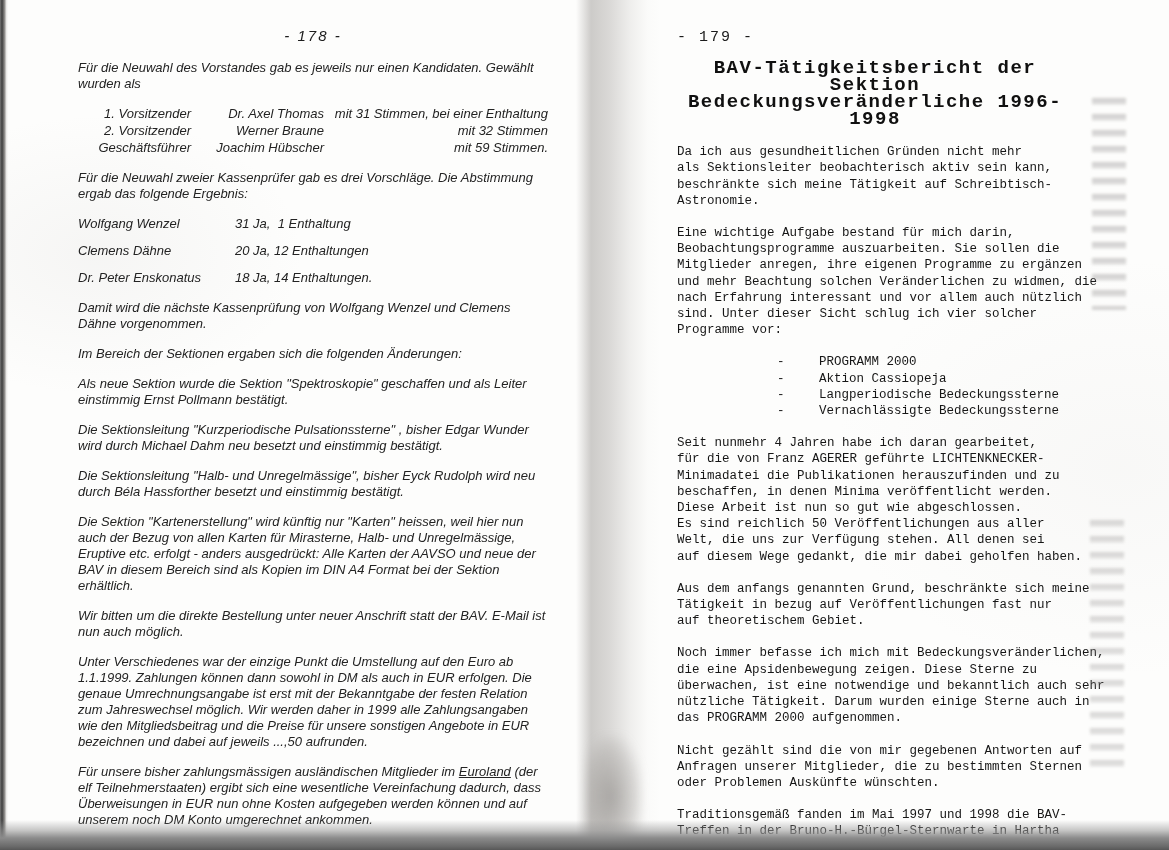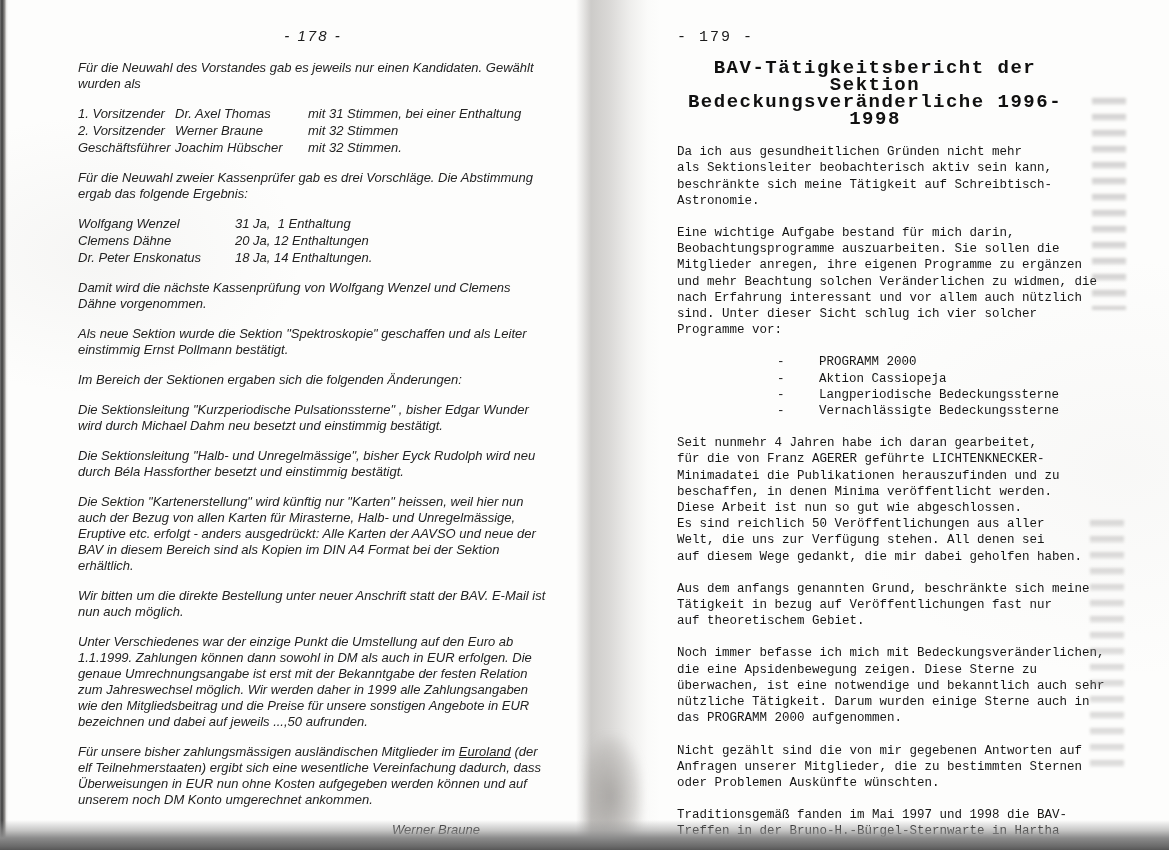--- a/index.html
+++ b/index.html
@@ -61,22 +61,22 @@
   .page-left{
     position:absolute;left:78px;top:28px;width:470px;
     font-family:"Liberation Sans",sans-serif;
     font-size:13px;line-height:16px;color:#232323;font-style:italic;
   }
   .page-left .pageno{
     text-align:center;font-size:15px;letter-spacing:2px;
     margin-bottom:16px;color:#1d1d1d;
   }
   .page-left p{margin:0 0 14px 0;}
-  .board-table{display:grid;grid-template-columns:97px 133px 1fr;row-gap:1px;margin:0 0 14px 0;}
-  .auditor-table{display:grid;grid-template-columns:157px 1fr;row-gap:1px;margin:0 0 14px 0;}
+  .board-table{display:grid;grid-template-columns:97px 133px 1fr;row-gap:1px;margin:0 0 14px 16px;text-align:right;}
+  .auditor-table{display:grid;grid-template-columns:157px 1fr;row-gap:11px;margin:0 0 14px 0;}
   .auditor-table .res{white-space:pre;}
   .euro-underline{text-decoration:underline;}
   .signature{padding-right:68px;text-align:right;margin-top:8px;color:#2a2a2a;}
 
   
   .page-right{
     position:absolute;left:677px;top:30px;width:436px;
     font-family:"Liberation Mono","DejaVu Sans Mono",monospace;
     font-size:12.5px;line-height:16.2px;color:#161616;
   }
@@ -106,37 +106,37 @@
 
     <div class="board-table">
       <span>1. Vorsitzender</span>
       <span>Dr. Axel Thomas</span>
       <span>mit 31 Stimmen, bei einer Enthaltung</span>
       <span>2. Vorsitzender</span>
       <span>Werner Braune</span>
       <span>mit 32 Stimmen</span>
       <span>Geschäftsführer</span>
       <span>Joachim Hübscher</span>
-      <span>mit 32 Stimmen.</span>
+      <span>mit 59 Stimmen.</span>
     </div>
 
     <p>Für die Neuwahl zweier Kassenprüfer gab es drei Vorschläge. Die Abstimmung ergab das folgende Ergebnis:</p>
 
     <div class="auditor-table">
       <span>Wolfgang Wenzel</span>
       <span class="res">31 Ja,  1 Enthaltung</span>
       <span>Clemens Dähne</span>
       <span class="res">20 Ja, 12 Enthaltungen</span>
       <span>Dr. Peter Enskonatus</span>
       <span class="res">18 Ja, 14 Enthaltungen.</span>
     </div>
 
     <p>Damit wird die nächste Kassenprüfung von Wolfgang Wenzel und Clemens Dähne vorgenommen.</p>
+    <p>Im Bereich der Sektionen ergaben sich die folgenden Änderungen:</p>
     <p>Als neue Sektion wurde die Sektion "Spektroskopie" geschaffen und als Leiter einstimmig Ernst Pollmann bestätigt.</p>
-    <p>Im Bereich der Sektionen ergaben sich die folgenden Änderungen:</p>
     <p>Die Sektionsleitung "Kurzperiodische Pulsationssterne" , bisher Edgar Wunder wird durch Michael Dahm neu besetzt und einstimmig bestätigt.</p>
     <p>Die Sektionsleitung "Halb- und Unregelmässige", bisher Eyck Rudolph wird neu durch Béla Hassforther besetzt und einstimmig bestätigt.</p>
     <p>Die Sektion "Kartenerstellung" wird künftig nur "Karten" heissen, weil hier nun auch der Bezug von allen Karten für Mirasterne, Halb- und Unregelmässige, Eruptive etc. erfolgt - anders ausgedrückt: Alle Karten der AAVSO und neue der BAV in diesem Bereich sind als Kopien im DIN A4 Format bei der Sektion erhältlich.</p>
     <p>Wir bitten um die direkte Bestellung unter neuer Anschrift statt der BAV. E-Mail ist nun auch möglich.</p>
     <p>Unter Verschiedenes war der einzige Punkt die Umstellung auf den Euro ab 1.1.1999. Zahlungen können dann sowohl in DM als auch in EUR erfolgen. Die genaue Umrechnungsangabe ist erst mit der Bekanntgabe der festen Relation zum Jahreswechsel möglich. Wir werden daher in 1999 alle Zahlungsangaben wie den Mitgliedsbeitrag und die Preise für unsere sonstigen Angebote in EUR bezeichnen und dabei auf jeweils ...,50 aufrunden.</p>
 
     <p><span>Für unsere bisher zahlungsmässigen ausländischen Mitglieder im </span><span class="euro-underline">Euroland</span><span> (der elf Teilnehmerstaaten) ergibt sich eine wesentliche Vereinfachung dadurch, dass Überweisungen in EUR nun ohne Kosten aufgegeben werden können und auf unserem noch DM Konto umgerechnet ankommen.</span></p>
 
     <div class="signature">Werner Braune</div>
   </div>

